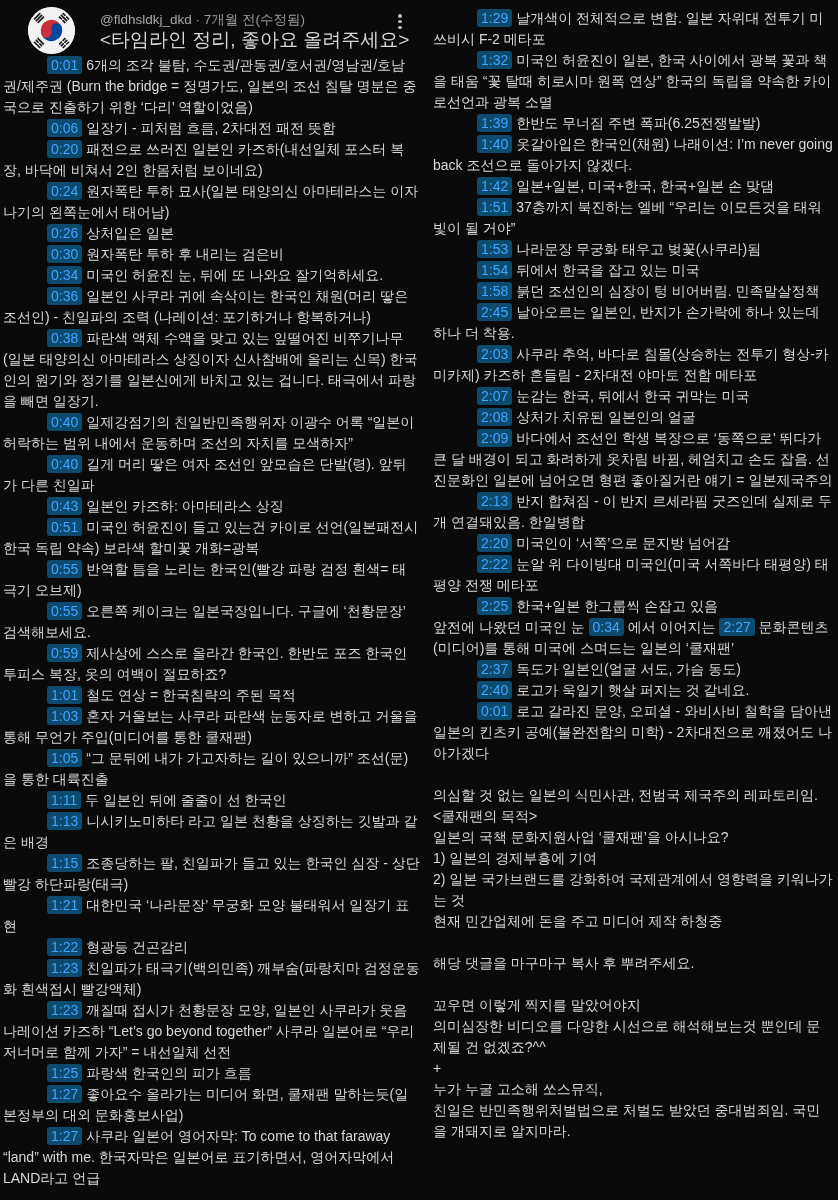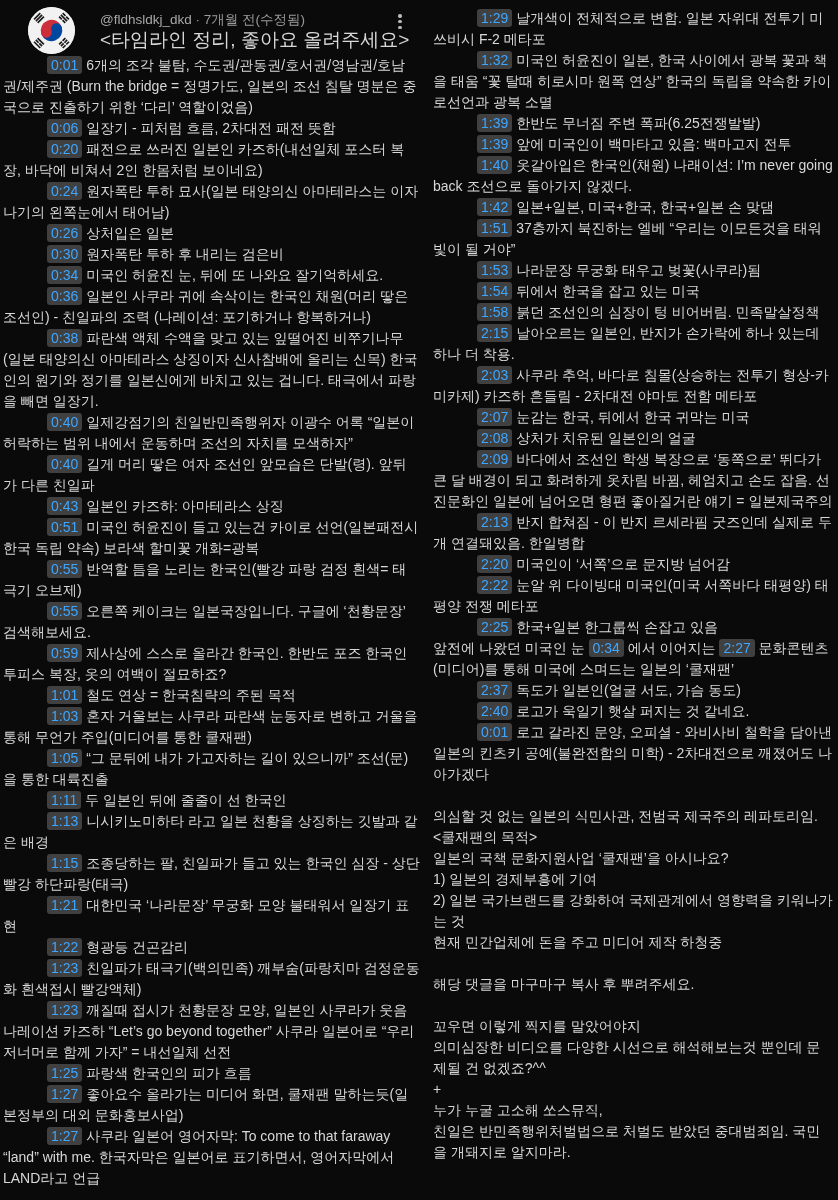--- a/index.html
+++ b/index.html
@@ -27,21 +27,21 @@
   .title-line{font-size:19px;line-height:21px;color:#d8d8d8;}
 
   
   .entries p.entry{
     margin:0;font-size:14px;line-height:21px;color:#d8d8d8;
     word-wrap:break-word;
   }
   .entries p.entry.indent{text-indent:44px;}
   .entries p.entry.blank{min-height:21px;}
   .tchip{
-    display:inline;background:#404040;color:#3ea6ff;
+    display:inline;background:#0c4a6e;color:#3ea6ff;
     border-radius:3px;padding:1px 4px;white-space:nowrap;cursor:pointer;
   }
 </style>
 </head>
 <body>
 
 <div class="page">
 
   <div class="col col-left">
 
@@ -132,28 +132,27 @@
         <p class="entry indent"><span class="tchip">1:27</span> 좋아요수 올라가는 미디어 화면, 쿨재팬 말하는듯(일본정부의 대외 문화홍보사업)</p>
         <p class="entry indent"><span class="tchip">1:27</span> 사쿠라 일본어 영어자막: To come to that faraway “land” with me. 한국자막은 일본어로 표기하면서, 영어자막에서 LAND라고 언급</p>
       </div>
   </div>
 
   <div class="col col-right">
     <div class="entries">
         <p class="entry indent"><span class="tchip">1:29</span> 날개색이 전체적으로 변함. 일본 자위대 전투기 미쓰비시 F-2 메타포</p>
         <p class="entry indent"><span class="tchip">1:32</span> 미국인 허윤진이 일본, 한국 사이에서 광복 꽃과 책을 태움 “꽃 탈때 히로시마 원폭 연상” 한국의 독립을 약속한 카이로선언과 광복 소멸</p>
         <p class="entry indent"><span class="tchip">1:39</span> 한반도 무너짐 주변 폭파(6.25전쟁발발)</p>
-        <p class="entry indent"><span class="tchip">1:39</span> 앞에 미국인이 백마타고 있음: 백마고지 전투</p>
         <p class="entry indent"><span class="tchip">1:40</span> 옷갈아입은 한국인(채원) 나래이션: I’m never going back 조선으로 돌아가지 않겠다.</p>
         <p class="entry indent"><span class="tchip">1:42</span> 일본+일본, 미국+한국, 한국+일본 손 맞댐</p>
         <p class="entry indent"><span class="tchip">1:51</span> 37층까지 북진하는 엘베 “우리는 이모든것을 태워 빛이 될 거야”</p>
         <p class="entry indent"><span class="tchip">1:53</span> 나라문장 무궁화 태우고 벚꽃(사쿠라)됨</p>
         <p class="entry indent"><span class="tchip">1:54</span> 뒤에서 한국을 잡고 있는 미국</p>
         <p class="entry indent"><span class="tchip">1:58</span> 붉던 조선인의 심장이 텅 비어버림. 민족말살정책</p>
-        <p class="entry indent"><span class="tchip">2:15</span> 날아오르는 일본인, 반지가 손가락에 하나 있는데 하나 더 착용.</p>
+        <p class="entry indent"><span class="tchip">2:45</span> 날아오르는 일본인, 반지가 손가락에 하나 있는데 하나 더 착용.</p>
         <p class="entry indent"><span class="tchip">2:03</span> 사쿠라 추억, 바다로 침몰(상승하는 전투기 형상-카미카제) 카즈하 흔들림 - 2차대전 야마토 전함 메타포</p>
         <p class="entry indent"><span class="tchip">2:07</span> 눈감는 한국, 뒤에서 한국 귀막는 미국</p>
         <p class="entry indent"><span class="tchip">2:08</span> 상처가 치유된 일본인의 얼굴</p>
         <p class="entry indent"><span class="tchip">2:09</span> 바다에서 조선인 학생 복장으로 ‘동쪽으로’ 뛰다가 큰 달 배경이 되고 화려하게 옷차림 바뀜, 헤엄치고 손도 잡음. 선진문화인 일본에 넘어오면 형편 좋아질거란 얘기 = 일본제국주의</p>
         <p class="entry indent"><span class="tchip">2:13</span> 반지 합쳐짐 - 이 반지 르세라핌 굿즈인데 실제로 두개 연결돼있음. 한일병합</p>
         <p class="entry indent"><span class="tchip">2:20</span> 미국인이 ‘서쪽’으로 문지방 넘어감</p>
         <p class="entry indent"><span class="tchip">2:22</span> 눈알 위 다이빙대 미국인(미국 서쪽바다 태평양) 태평양 전쟁 메타포</p>
         <p class="entry indent"><span class="tchip">2:25</span> 한국+일본 한그룹씩 손잡고 있음</p>
         <p class="entry">앞전에 나왔던 미국인 눈 <span class="tchip">0:34</span> 에서 이어지는 <span class="tchip">2:27</span> 문화콘텐츠(미디어)를 통해 미국에 스며드는 일본의 ‘쿨재팬’</p>
         <p class="entry indent"><span class="tchip">2:37</span> 독도가 일본인(얼굴 서도, 가슴 동도)</p>

